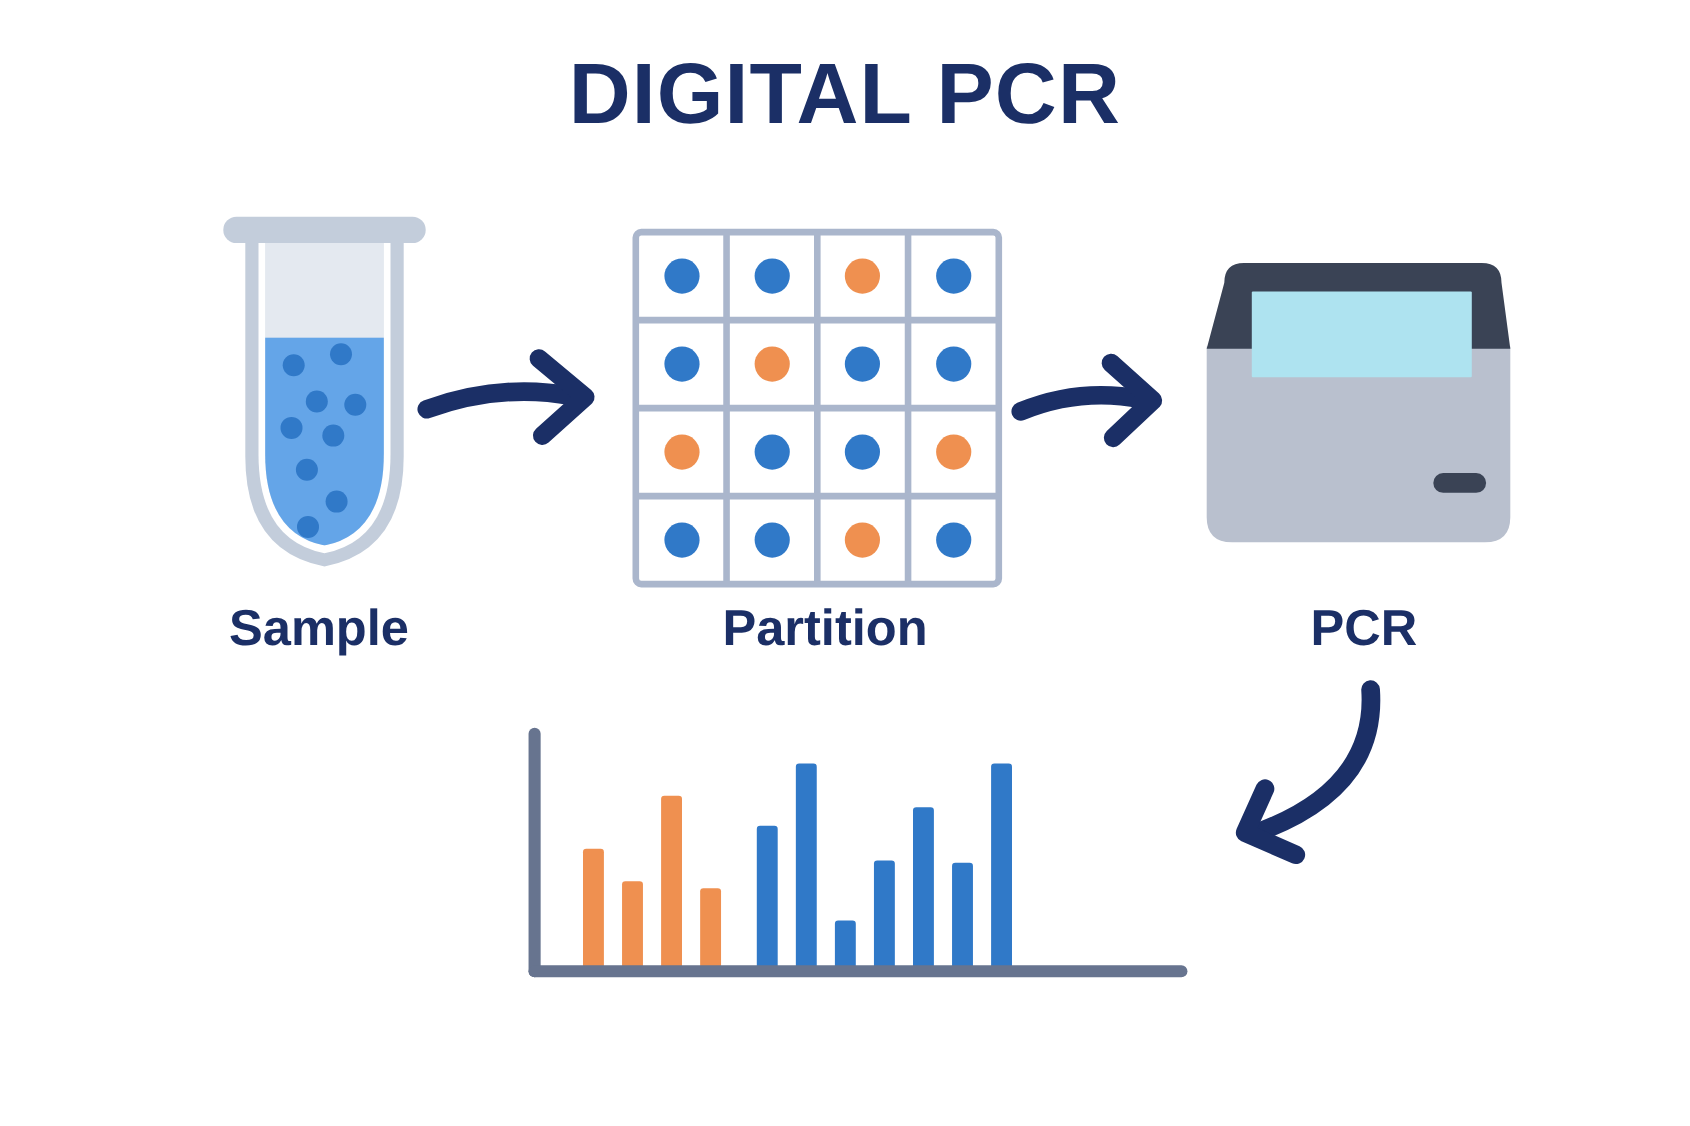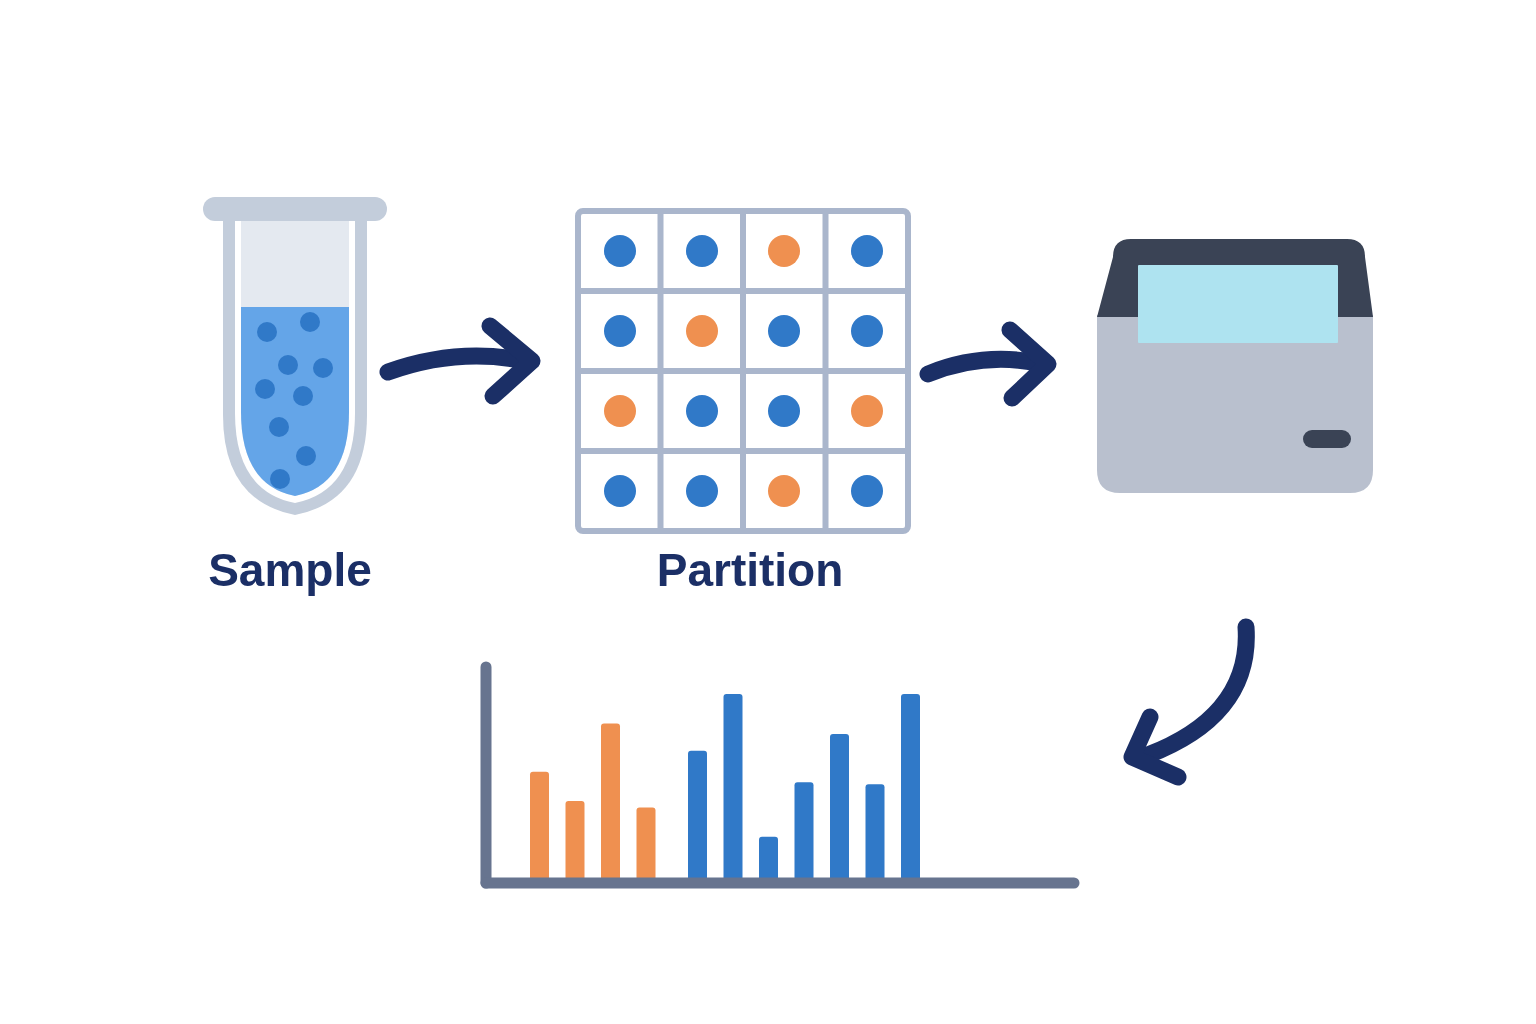--- a/index.html
+++ b/index.html
@@ -58,20 +58,21 @@
   #arrow1-svg    { left: 380px; top: 312px; }
   #arrow2-svg    { left: 920px; top: 318px; }
   #arrow3-svg    { left: 1100px; top: 605px; }
   #chart-svg     { left: 470px; top: 655px; }
 </style>
 </head>
 <body>
 
 <div id="stage">
 
+  <div class="title">DIGITAL PCR</div>
 
   <svg class="art" id="tube-svg" width="240" height="350" viewBox="0 0 240 350">
 
     <path d="M 48 26 L 48 230 Q 48 316 120 330 Q 192 316 192 230 L 192 26 Z" fill="#c3cddb"></path>
 
     <path d="M 60 30 L 60 228 Q 60 306 120 318 Q 180 306 180 228 L 180 30 Z" fill="#ffffff"></path>
 
     <path d="M 66 30 L 66 227 Q 66 300 120 311 Q 174 300 174 227 L 174 30 Z" fill="#e4e9f0"></path>
 
     <clipPath id="liquidClip">
@@ -178,14 +179,15 @@
       </g>
 
     <g stroke="#67748f" stroke-width="11" stroke-linecap="round">
       <line x1="16" y1="12" x2="16" y2="228"></line>
       <line x1="16" y1="228" x2="604" y2="228"></line>
     </g>
   </svg>
 
   <div class="step-label label-partition">Partition</div>
   <div class="step-label label-sample">Sample</div>
+  <div class="step-label label-pcr">PCR</div>
 
 </div>
 
 </body></html>

